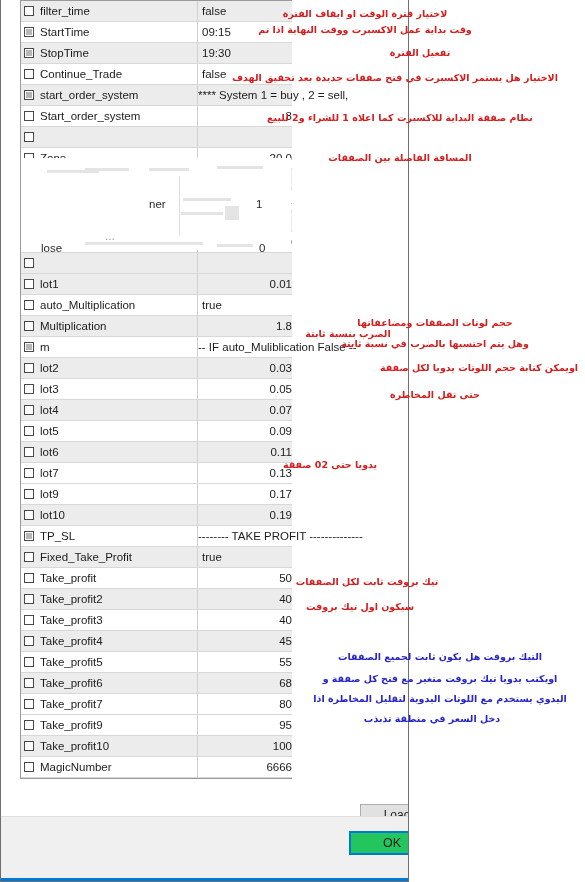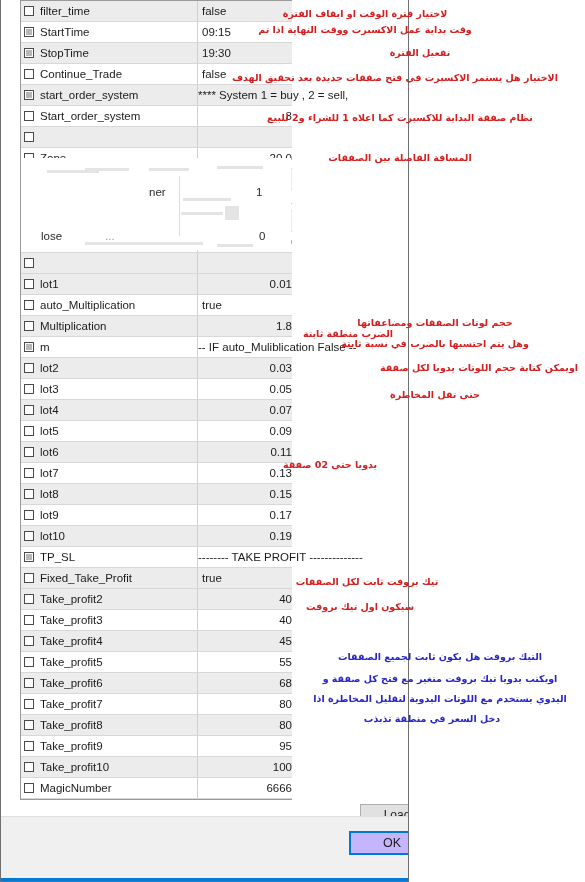--- a/index.html
+++ b/index.html
@@ -91,21 +91,21 @@
     background:#ffffff;
     z-index:5;
     pointer-events:none;
   }
   #smudge .ghost{
     position:absolute;
     color:#9c9c9c;
     font-size:11.5px;
     white-space:nowrap;
   }
-  #smudge .ghost.dark{ color:#2a2a2a; }
+  #smudge .ghost.dark{ color:#2a2a2a;margin-top:12px; }
   #smudge .bar{
     position:absolute;
     background:#e4e4e4;
     height:3px;
   }
   #smudge .vline{
     position:absolute;
     width:1px;background:#dddddd;
   }
 
@@ -128,21 +128,21 @@
     position:absolute;
     left:0; right:0; bottom:0;
     height:64px;
     background:#f0f0f0;
     border-top:1px solid #dfdfdf;
   }
   #ok-btn{
     position:absolute;
     left:348px; top:14px;
     width:86px;height:24px;
-    background:#c4b5fd;
+    background:#22c55e;
     border:2px solid #0078d7;
     font-size:12.5px;
     line-height:20px;
     text-align:center;
     color:#1b1b1b;
     box-sizing:border-box;
   }
   #footer .strip{
     position:absolute;left:0;right:0;bottom:0;height:3px;background:#0078d7;
   }
@@ -309,26 +309,20 @@
               <td class="c-val">
                 <span class="v-num">0.11</span>
               </td>
             </tr>
             <tr class="norm">
               <td class="c-name"><span class="cb"></span><span class="lbl">lot7</span></td>
               <td class="c-val">
                 <span class="v-num">0.13</span>
               </td>
             </tr>
-            <tr class="alt">
-              <td class="c-name"><span class="cb"></span><span class="lbl">lot8</span></td>
-              <td class="c-val">
-                <span class="v-num">0.15</span>
-              </td>
-            </tr>
             <tr class="norm">
               <td class="c-name"><span class="cb"></span><span class="lbl">lot9</span></td>
               <td class="c-val">
                 <span class="v-num">0.17</span>
               </td>
             </tr>
             <tr class="alt">
               <td class="c-name"><span class="cb"></span><span class="lbl">lot10</span></td>
               <td class="c-val">
                 <span class="v-num">0.19</span>
@@ -339,20 +333,26 @@
               <td class="c-val" style="width: auto; position: relative; overflow: visible;">
                 <span class="v-sep" style="position: absolute; left: 0px; top: 0px; white-space: nowrap;">--------  TAKE PROFIT --------------</span>
               </td>
             </tr>
             <tr class="alt">
               <td class="c-name"><span class="cb"></span><span class="lbl">Fixed_Take_Profit</span></td>
               <td class="c-val">
                 <span class="v-txt">true</span>
               </td>
             </tr>
+            <tr class="norm">
+              <td class="c-name"><span class="cb"></span><span class="lbl">Take_profit</span></td>
+              <td class="c-val">
+                <span class="v-num">50</span>
+              </td>
+            </tr>
             <tr class="alt">
               <td class="c-name"><span class="cb"></span><span class="lbl">Take_profit2</span></td>
               <td class="c-val">
                 <span class="v-num">40</span>
               </td>
             </tr>
             <tr class="norm">
               <td class="c-name"><span class="cb"></span><span class="lbl">Take_profit3</span></td>
               <td class="c-val">
                 <span class="v-num">40</span>
@@ -371,26 +371,20 @@
               </td>
             </tr>
             <tr class="alt">
               <td class="c-name"><span class="cb"></span><span class="lbl">Take_profit6</span></td>
               <td class="c-val">
                 <span class="v-num">68</span>
               </td>
             </tr>
             <tr class="norm">
               <td class="c-name"><span class="cb"></span><span class="lbl">Take_profit7</span></td>
-              <td class="c-val">
-                <span class="v-num">80</span>
-              </td>
-            </tr>
-            <tr class="alt">
-              <td class="c-name"><span class="cb"></span><span class="lbl">Take_profit8</span></td>
               <td class="c-val">
                 <span class="v-num">80</span>
               </td>
             </tr>
             <tr class="norm">
               <td class="c-name"><span class="cb"></span><span class="lbl">Take_profit9</span></td>
               <td class="c-val">
                 <span class="v-num">95</span>
               </td>
             </tr>
@@ -441,21 +435,21 @@
 
 <div id="annotations">
     <div class="note red" style="left: 365px; top: 8px; transform: translateX(-50%);">لاختيار فترة الوقت او ايقاف الفترة</div>
     <div class="note red" style="left: 365px; top: 24px; transform: translateX(-50%);">وقت بداية عمل الاكسبرت ووقت النهاية اذا تم</div>
     <div class="note red" style="left: 420px; top: 47px; transform: translateX(-50%);">تفعيل الفترة</div>
     <div class="note red" style="left: 395px; top: 72px; transform: translateX(-50%);">الاختيار هل يستمر الاكسبرت في فتح صفقات جديدة بعد تحقيق الهدف</div>
     <div class="note red" style="left: 400px; top: 112px; transform: translateX(-50%);">نظام صفقة البداية للاكسبرت كما اعلاه 1 للشراء و2 للبيع</div>
     <div class="note red" style="left: 400px; top: 152px; transform: translateX(-50%);">المسافة الفاصلة بين الصفقات</div>
     <div class="note red" style="left: 435px; top: 317px; transform: translateX(-50%);">حجم لوتات الصفقات  ومضاعفاتها</div>
     <div class="note red" style="left: 435px; top: 338px; transform: translateX(-50%);">وهل يتم احتسبها بالضرب في نسبة ثابتة</div>
-    <div class="note red" style="left: 348px; top: 328px; transform: translateX(-50%);">الضرب منطقة ثابتة</div>
+    <div class="note red" style="left: 348px; top: 328px; transform: translateX(-50%);">الضرب بنسبة ثابتة</div>
     <div class="note red" style="left: 435px; top: 362px; transform: translateX(-50%); margin-left: 44px;">اويمكن كتابة حجم اللوتات يدويا لكل صفقة</div>
     <div class="note red" style="left: 435px; top: 389px; transform: translateX(-50%);">حتى تقل المخاطرة</div>
     <div class="note red" style="left: 330px; top: 459px; transform: translateX(-50%);">يدويا حتى 20 صفقة</div>
     <div class="note red" style="left: 367px; top: 576px; transform: translateX(-50%);">تيك بروفت ثابت لكل الصفقات</div>
     <div class="note red" style="left: 360px; top: 601px; transform: translateX(-50%);">سيكون اول تيك بروفت</div>
     <div class="note blue" style="left: 440px; top: 651px; transform: translateX(-50%);">التيك بروفت هل يكون ثابت لجميع الصفقات</div>
     <div class="note blue" style="left: 440px; top: 693px; transform: translateX(-50%);">اليدوي يستخدم مع اللوتات اليدوية لتقليل المخاطرة اذا</div>
     <div class="note blue" style="left: 440px; top: 673px; transform: translateX(-50%);">اويكتب يدويا تيك بروفت متغير مع فتح كل صفقة و</div>
     <div class="note blue" style="left: 432px; top: 713px; transform: translateX(-50%);">دخل السعر في منطقة تذبذب</div>
   </div>

